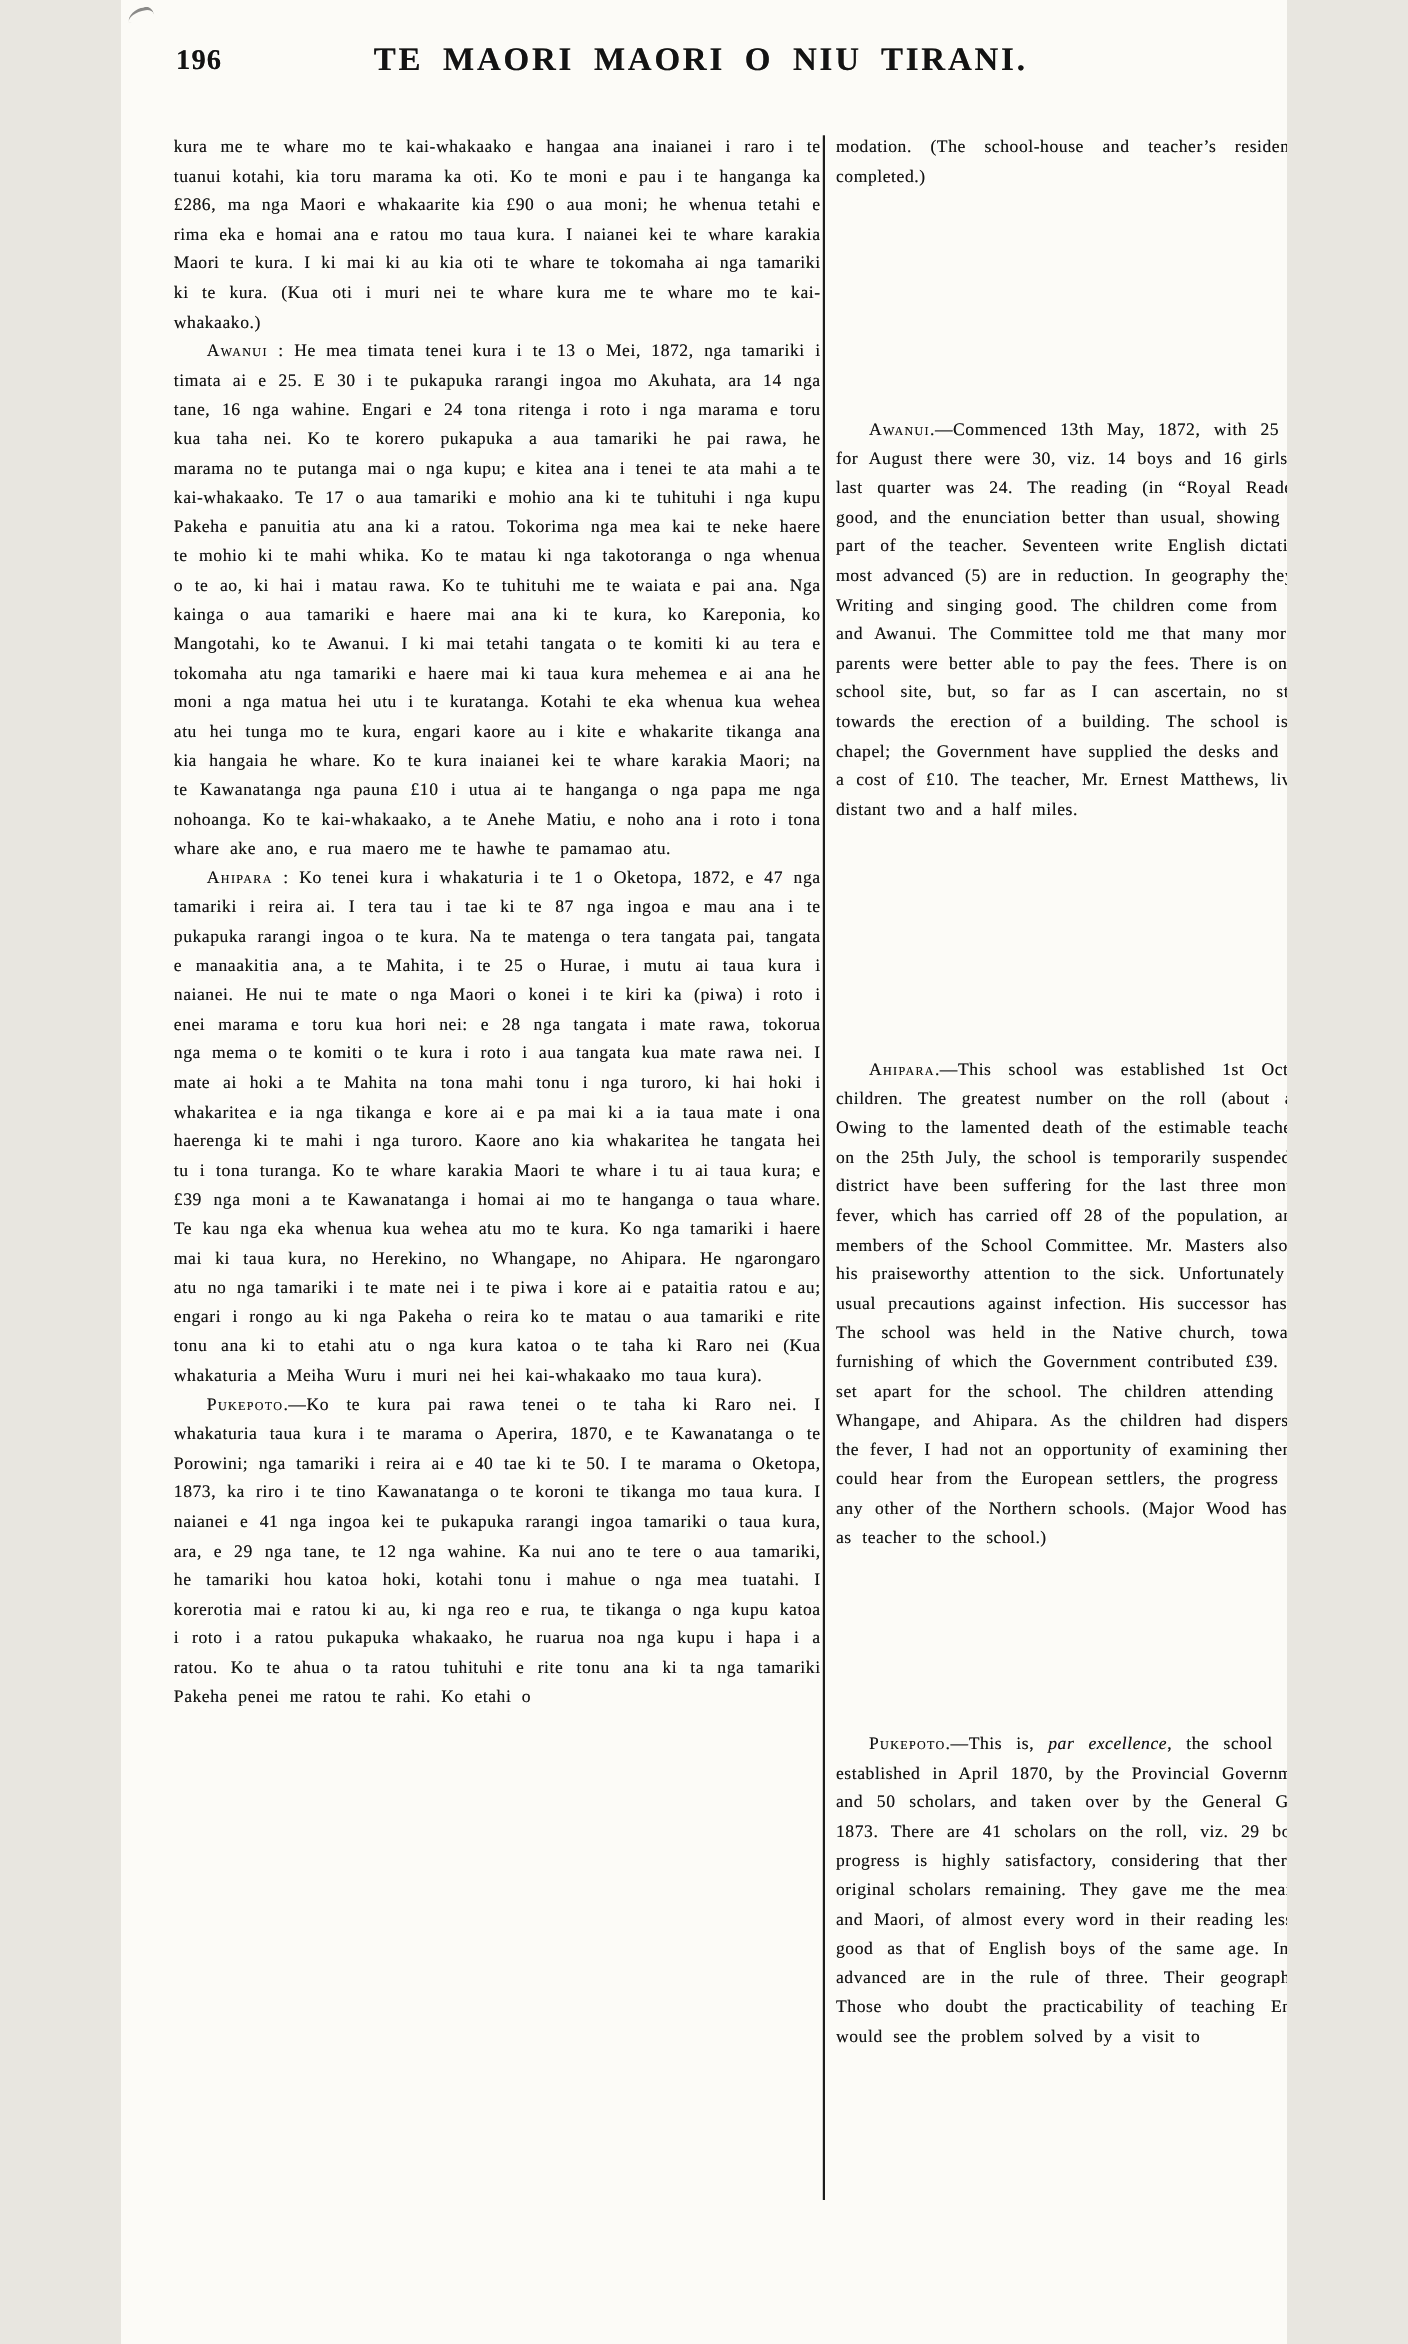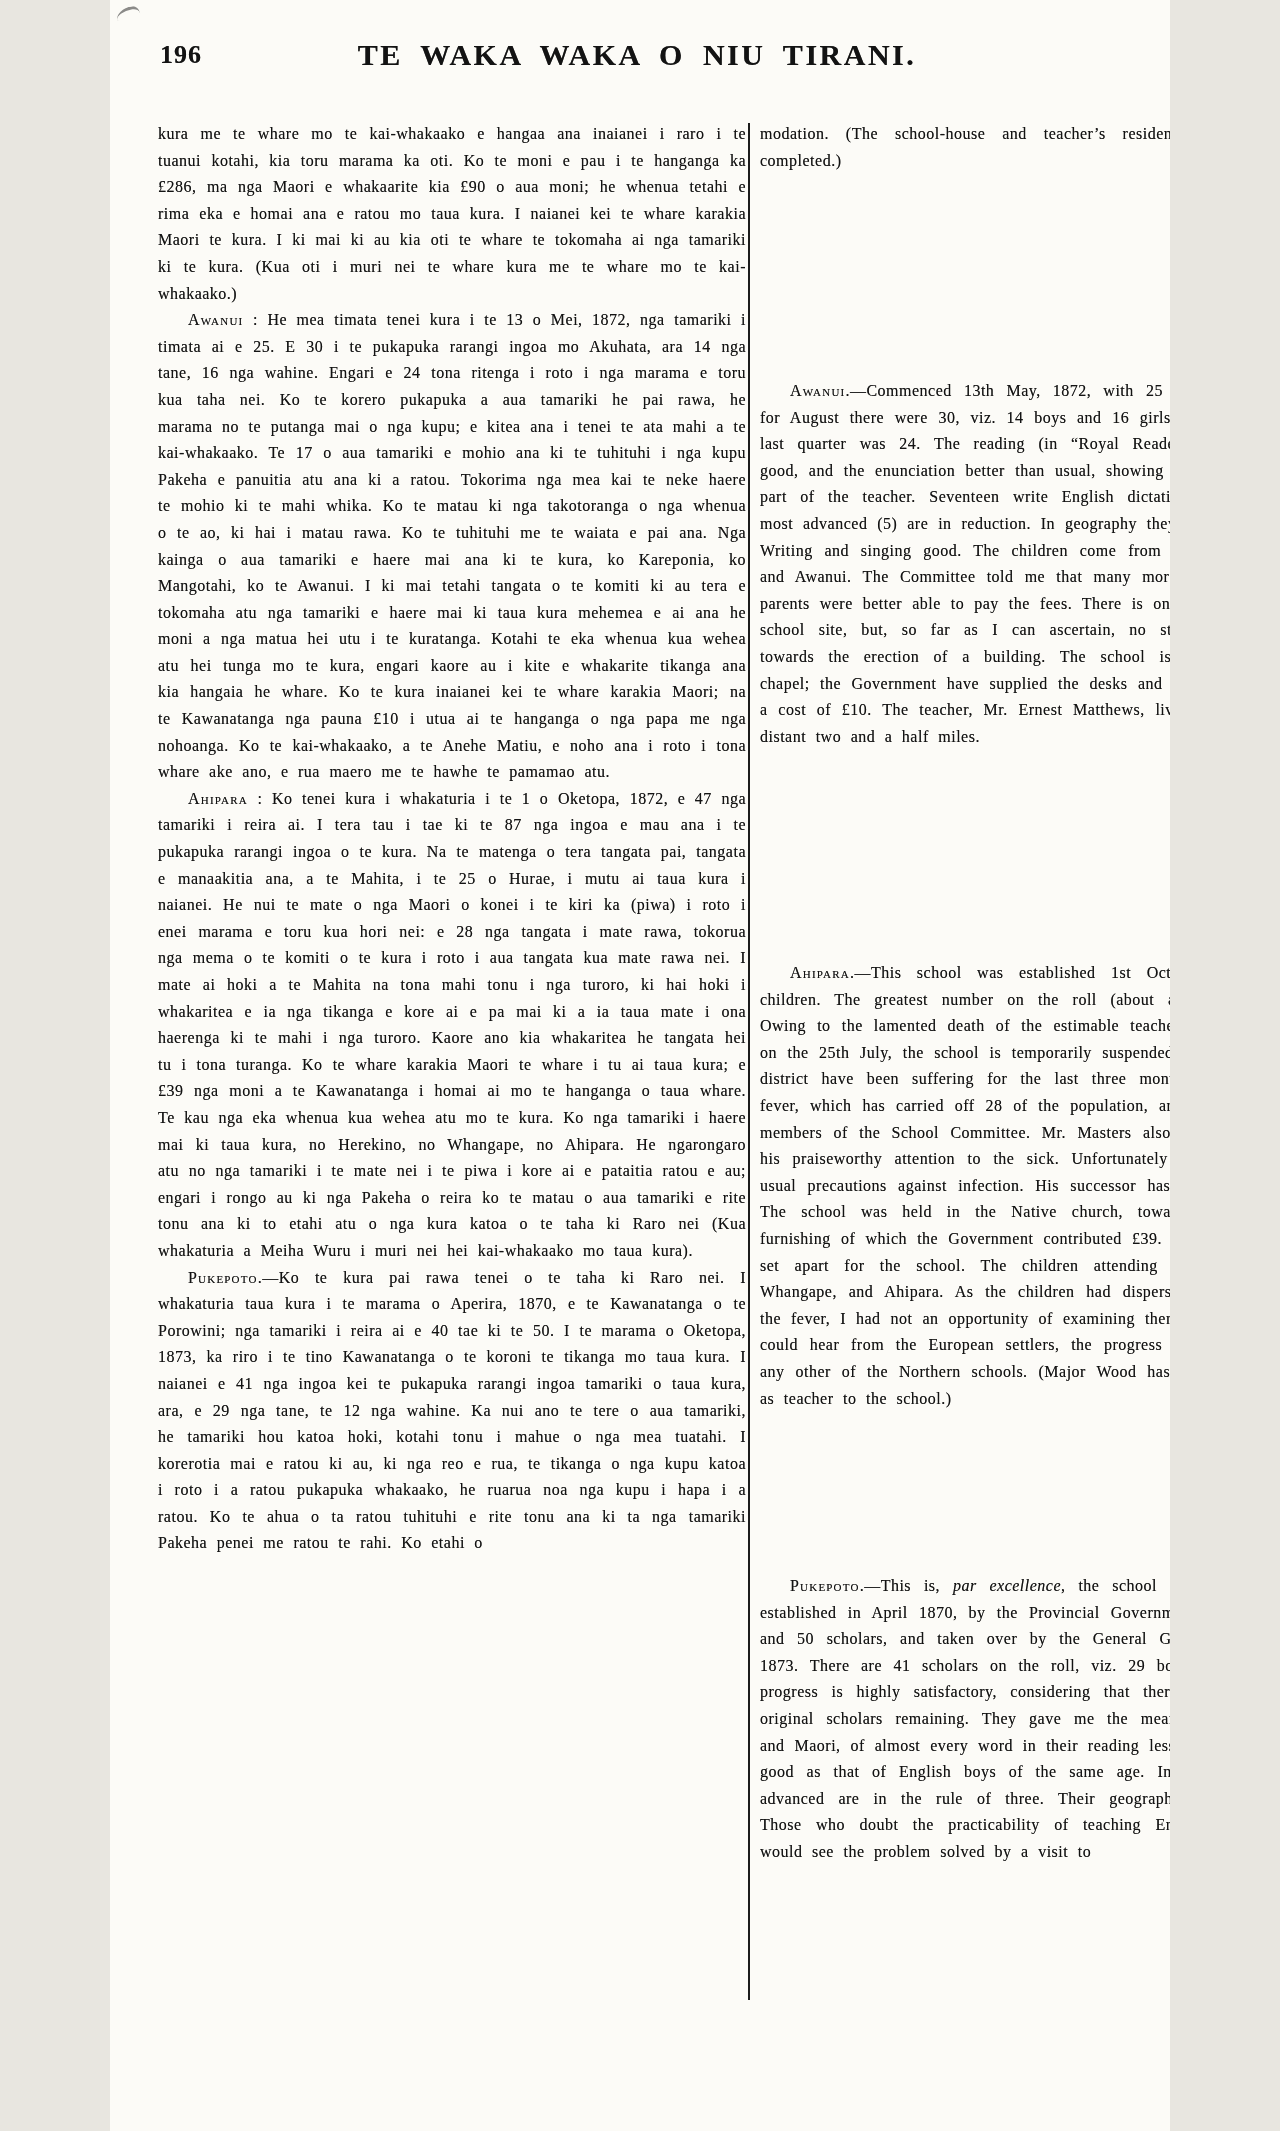--- a/index.html
+++ b/index.html
@@ -61,21 +61,21 @@
 </style>
 </head>
 <body>
 
 <div class="page">
 
   <div class="corner-mark"></div>
 
   <header class="masthead">
     <div class="page-number">196</div>
-    <h1 class="title">TE WAKA WAKA O NIU TIRANI.</h1>
+    <h1 class="title">TE MAORI MAORI O NIU TIRANI.</h1>
   </header>
 
   <main class="body-block">
 
     <section class="col-left">
       <p class="para"><span>kura me te whare mo te kai-whakaako e hangaa ana inaianei i raro i te tuanui kotahi, kia toru marama ka oti.  Ko te moni e pau i te hanganga ka £286, ma nga Maori e whakaarite kia £90 o aua moni; he whenua tetahi e rima eka e homai ana e ratou mo taua kura.  I naianei kei te whare karakia Maori te kura.  I ki mai ki au kia oti te whare te tokomaha ai nga tamariki ki te kura.  (Kua oti i muri nei te whare kura me te whare mo te kai-whakaako.)</span></p>
 
       <p class="para indent"><span class="sc">Awanui</span><span> : </span><span>He mea timata tenei kura i te 13 o Mei, 1872, nga tamariki i timata ai e 25.  E 30 i te pukapuka rarangi ingoa mo Akuhata, ara 14 nga tane, 16 nga wahine.  Engari e 24 tona ritenga i roto i nga marama e toru kua taha nei.  Ko te korero pukapuka a aua tamariki he pai rawa, he marama no te putanga mai o nga kupu; e kitea ana i tenei te ata mahi a te kai-whakaako.  Te 17 o aua tamariki e mohio ana ki te tuhituhi i nga kupu Pakeha e panuitia atu ana ki a ratou.  Tokorima nga mea kai te neke haere te mohio ki te mahi whika.  Ko te matau ki nga takotoranga o nga whenua o te ao, ki hai i matau rawa.  Ko te tuhituhi me te waiata e pai ana.  Nga kainga o aua tamariki e haere mai ana ki te kura, ko Kareponia, ko Mangotahi, ko te Awanui.  I ki mai tetahi tangata o te komiti ki au tera e tokomaha atu nga tamariki e haere mai ki taua kura mehemea e ai ana he moni a nga matua hei utu i te kuratanga.  Kotahi te eka whenua kua wehea atu hei tunga mo te kura, engari kaore au i kite e whakarite tikanga ana kia hangaia he whare.  Ko te kura inaianei kei te whare karakia Maori; na te Kawanatanga nga pauna £10 i utua ai te hanganga o nga papa me nga nohoanga.  Ko te kai-whakaako, a te Anehe Matiu, e noho ana i roto i tona whare ake ano, e rua maero me te hawhe te pamamao atu.</span></p>
 
       <p class="para indent"><span class="sc">Ahipara</span><span> : </span><span>Ko tenei kura i whakaturia i te 1 o Oketopa, 1872, e 47 nga tamariki i reira ai.  I tera tau i tae ki te 87 nga ingoa e mau ana i te pukapuka rarangi ingoa o te kura.  Na te matenga o tera tangata pai, tangata e manaakitia ana, a te Mahita, i te 25 o Hurae, i mutu ai taua kura i naianei.  He nui te mate o nga Maori o konei i te kiri ka (piwa) i roto i enei marama e toru kua hori nei: e 28 nga tangata i mate rawa, tokorua nga mema o te komiti o te kura i roto i aua tangata kua mate rawa nei.  I mate ai hoki a te Mahita na tona mahi tonu i nga turoro, ki hai hoki i whakaritea e ia nga tikanga e kore ai e pa mai ki a ia taua mate i ona haerenga ki te mahi i nga turoro.  Kaore ano kia whakaritea he tangata hei tu i tona turanga.  Ko te whare karakia Maori te whare i tu ai taua kura; e £39 nga moni a te Kawanatanga i homai ai mo te hanganga o taua whare.  Te kau nga eka whenua kua wehea atu mo te kura.  Ko nga tamariki i haere mai ki taua kura, no Herekino, no Whangape, no Ahipara.  He ngarongaro atu no nga tamariki i te mate nei i te piwa i kore ai e pataitia ratou e au; engari i rongo au ki nga Pakeha o reira ko te matau o aua tamariki e rite tonu ana ki to etahi atu o nga kura katoa o te taha ki Raro nei (Kua whakaturia a Meiha Wuru i muri nei hei kai-whakaako mo taua kura).</span></p>

